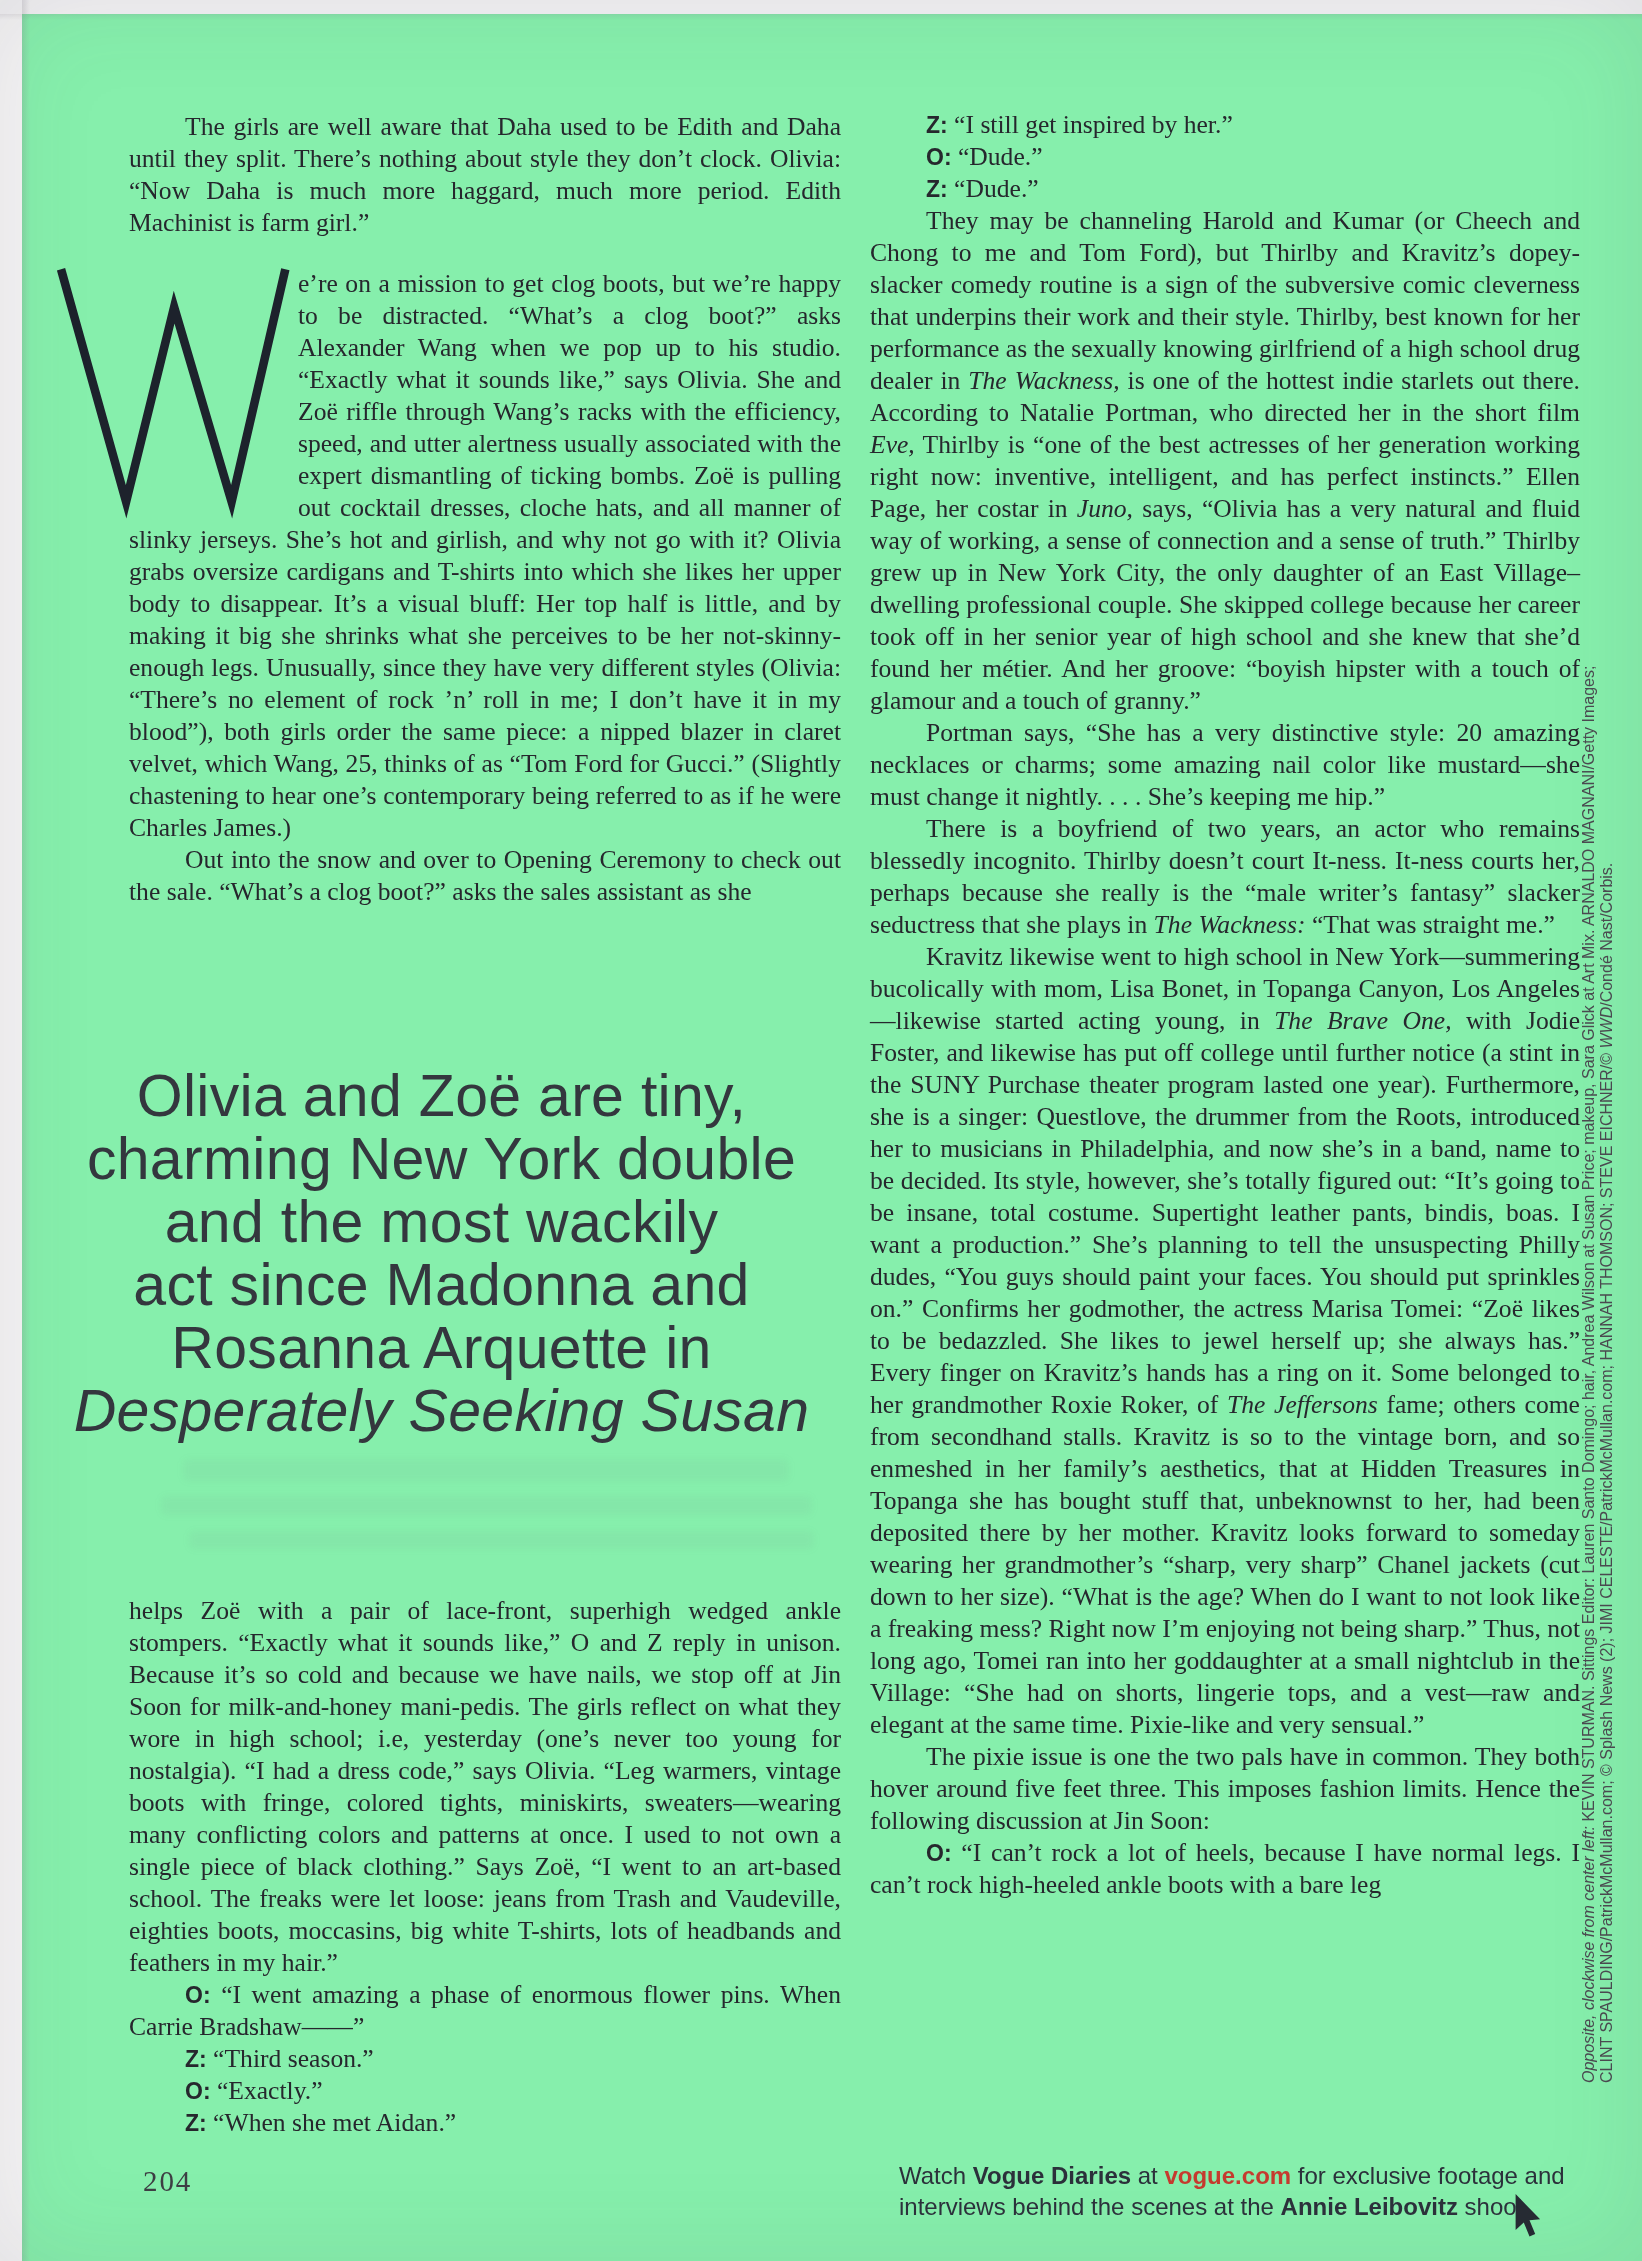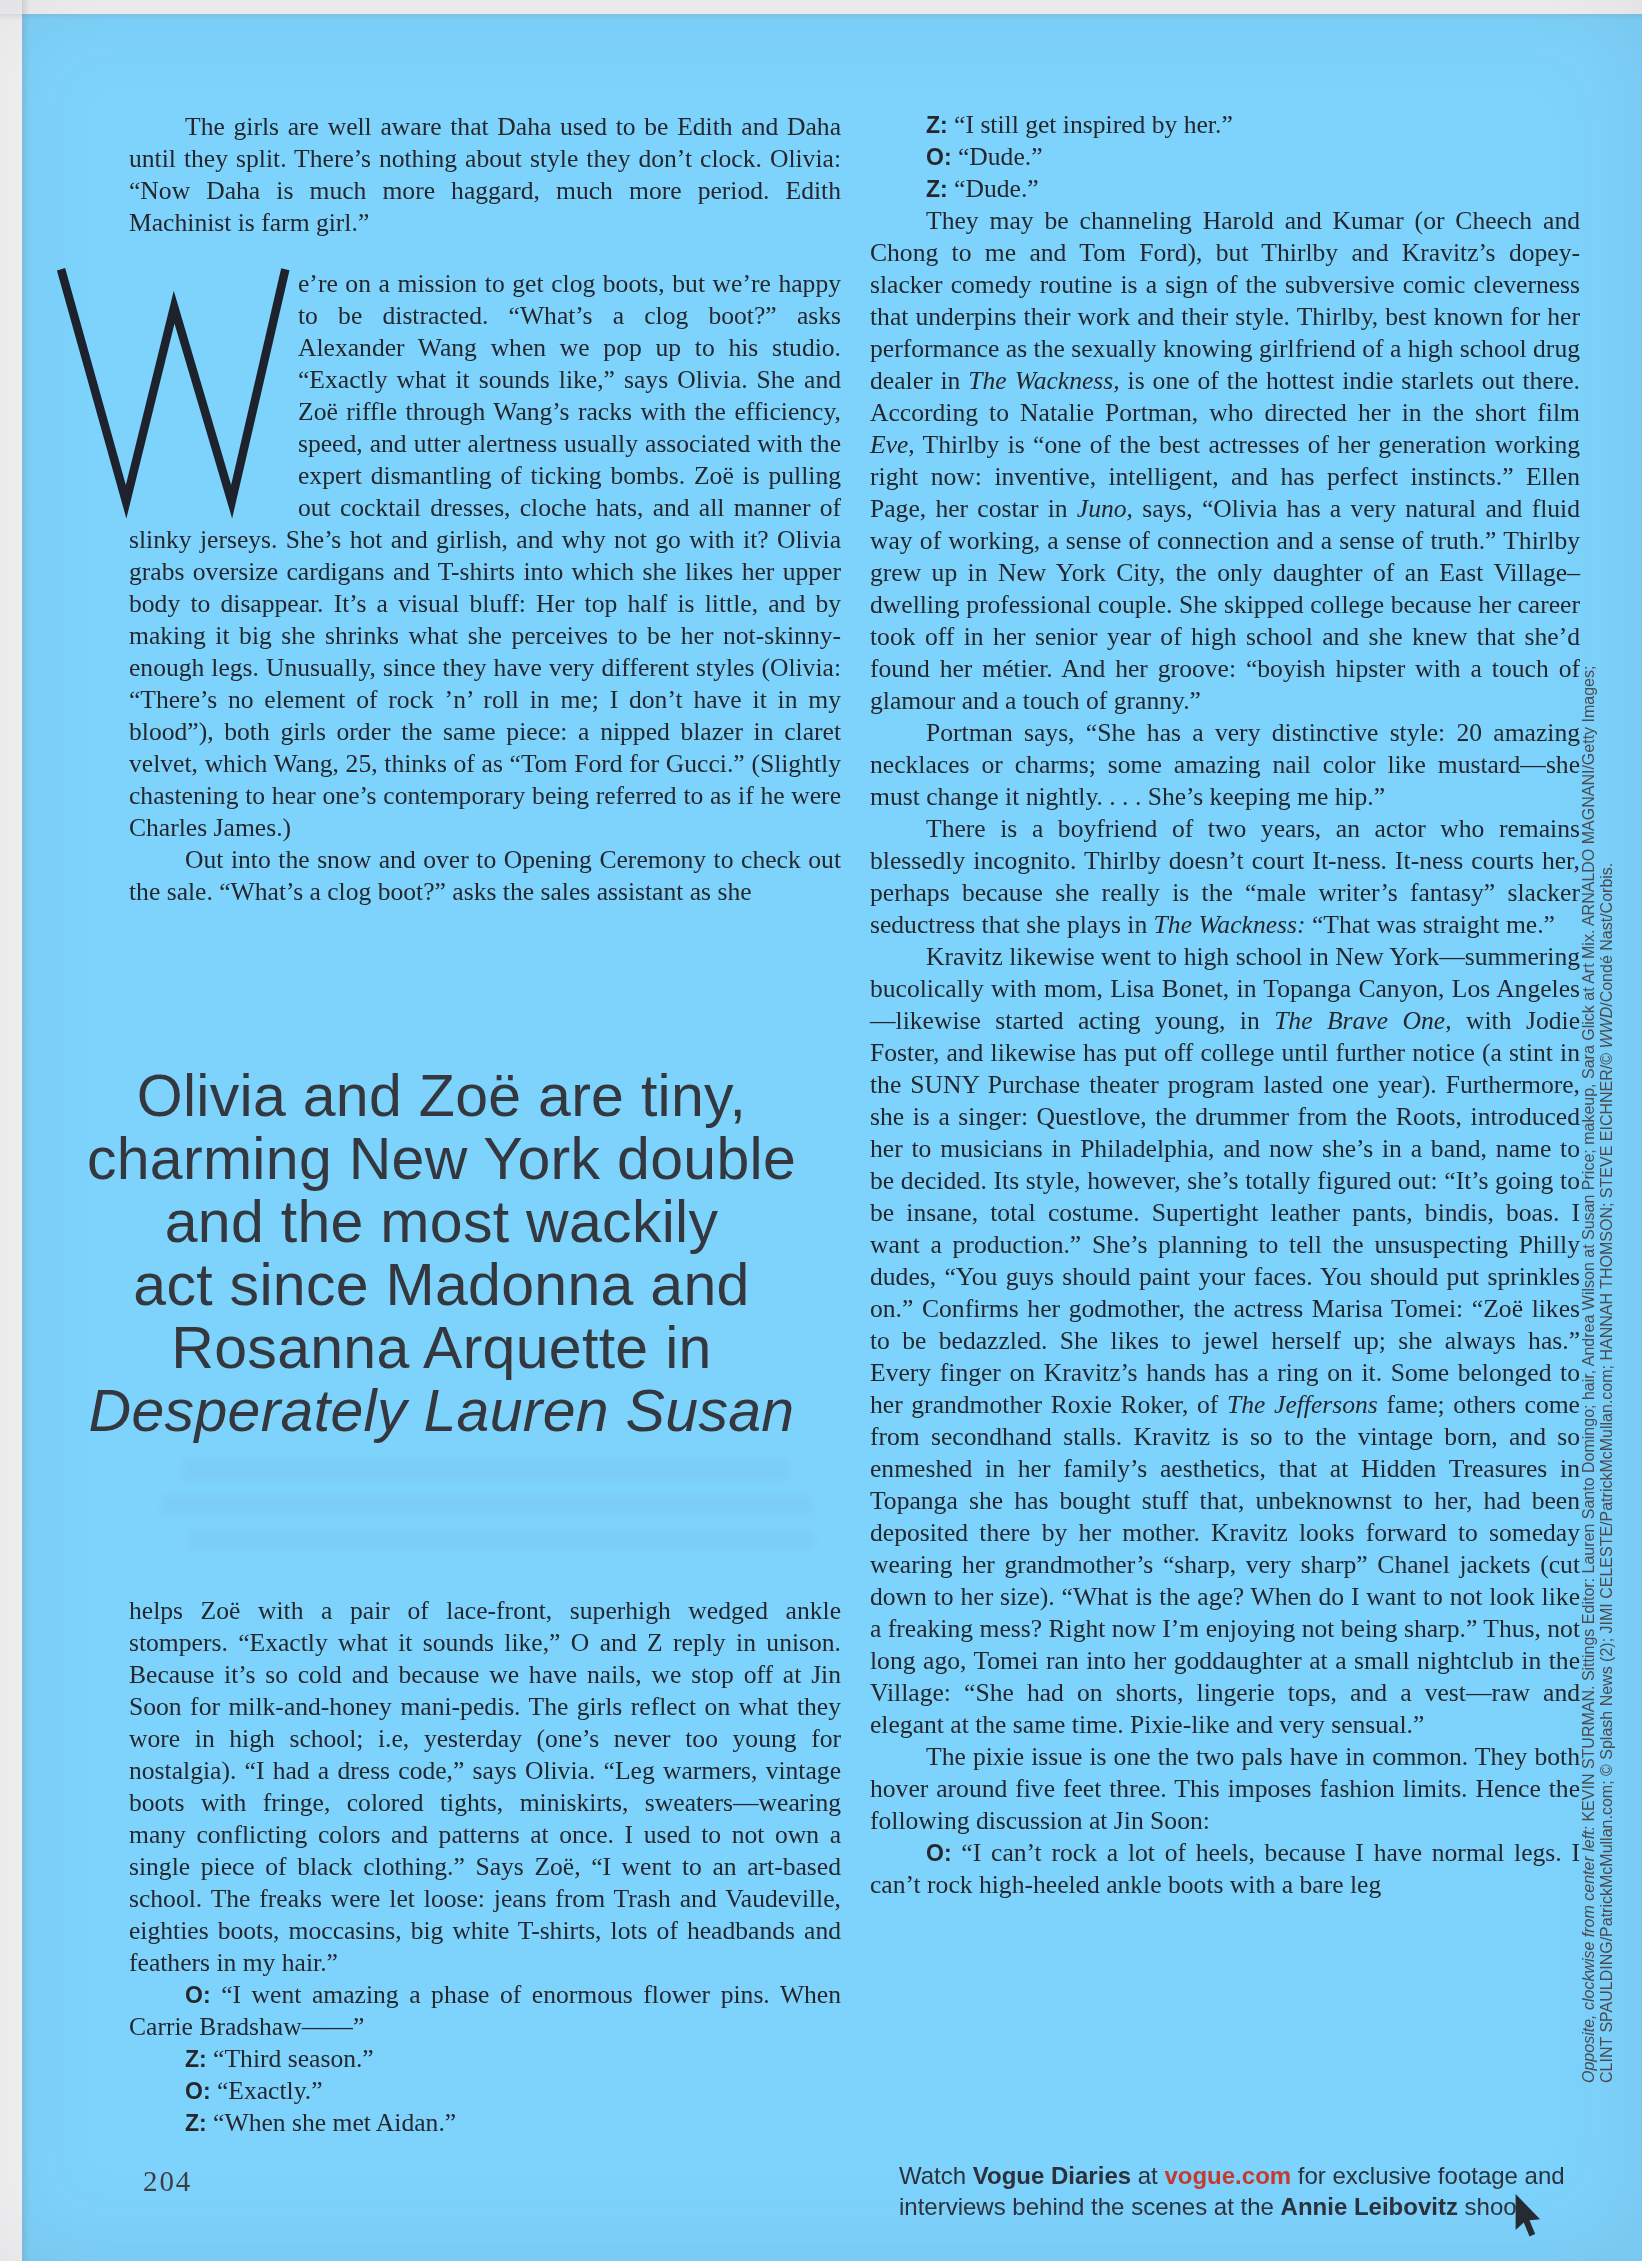--- a/index.html
+++ b/index.html
@@ -1,18 +1,18 @@
 <!DOCTYPE html>
 <html lang="en" style="font-size:10px"><head>
 <meta charset="utf-8">
 <style>
   html,body { margin:0; padding:0; background:#d8d6d9; }
   .page {
     position:relative; width:1642px; height:2261px;
-    background:#7dd3fc;
+    background:#86efac;
     font-family:"Liberation Serif", serif;
     color:#26272d;
     overflow:hidden;
   }
   .vignette { position:absolute; inset:0; box-shadow: inset 0 0 101px rgba(70,65,80,0.10); pointer-events:none; }
   .edge-left { position:absolute; left:0; top:0; width:21.5px; height:2261px; background:#f5f4f5; }
   .edge-top  { position:absolute; left:0; top:0; width:1642px; height:14px; background:#f2f1f3; }
   .seam-left { position:absolute; left:21.5px; top:0; width:8.8px; height:2261px;
                background:linear-gradient(90deg, rgba(130,125,135,0.22), rgba(130,125,135,0)); }
   .seam-top  { position:absolute; left:0; top:14px; width:1642px; height:6.3px;
@@ -87,21 +87,21 @@
     <p class="noindent">e’re on a mission to get clog boots, but we’re happy to be distracted. “What’s a clog boot?” asks Alexander Wang when we pop up to his studio. “Exactly what it sounds like,” says Olivia. She and Zoë riffle through Wang’s racks with the efficiency, speed, and utter alertness usually associated with the expert dismantling of ticking bombs. Zoë is pulling out cocktail dresses, cloche hats, and all manner of slinky jerseys. She’s hot and girlish, and why not go with it? Olivia grabs oversize cardigans and T-shirts into which she likes her upper body to disappear. It’s a visual bluff: Her top half is little, and by making it big she shrinks what she perceives to be her not-skinny-enough legs. Unusually, since they have very different styles (Olivia: “There’s no element of rock ’n’ roll in me; I don’t have it in my blood”), both girls order the same piece: a nipped blazer in claret velvet, which Wang, 25, thinks of as “Tom Ford for Gucci.” (Slightly chastening to hear one’s contemporary being referred to as if he were Charles James.)</p>
     <p>Out into the snow and over to Opening Ceremony to check out the sale. “What’s a clog boot?” asks the sales assistant as she</p>
   </div>
 
   <div class="pull-quote">
     <div>Olivia and Zoë are tiny,</div>
     <div>charming New York double</div>
     <div>and the most wackily</div>
     <div>act since Madonna and</div>
     <div>Rosanna Arquette in</div>
-    <div class="i">Desperately Lauren Susan</div>
+    <div class="i">Desperately Seeking Susan</div>
   </div>
 
   <div class="ghost" style="left:183px; top:1459px; width:606px; height:21.5px;"></div>
   <div class="ghost" style="left:161px; top:1496px; width:651px; height:19px;"></div>
   <div class="ghost" style="left:189px; top:1531px; width:625px; height:17.7px;"></div>
 
   <div class="block-bot">
     <p class="noindent">helps Zoë with a pair of lace-front, superhigh wedged ankle stompers. “Exactly what it sounds like,” O and Z reply in unison. Because it’s so cold and because we have nails, we stop off at Jin Soon for milk-and-honey mani-pedis. The girls reflect on what they wore in high school; i.e, yesterday (one’s never too young for nostalgia). “I had a dress code,” says Olivia. “Leg warmers, vintage boots with fringe, colored tights, miniskirts, sweaters—wearing many conflicting colors and patterns at once. I used to not own a single piece of black clothing.” Says Zoë, “I went to an art-based school. The freaks were let loose: jeans from Trash and Vaudeville, eighties boots, moccasins, big white T-shirts, lots of headbands and feathers in my hair.”</p>
     <p><span class="sp">O:</span><span> “I went amazing a phase of enormous flower pins. When Carrie Bradshaw——”</span></p>
     <p><span class="sp">Z:</span><span> “Third season.”</span></p>

